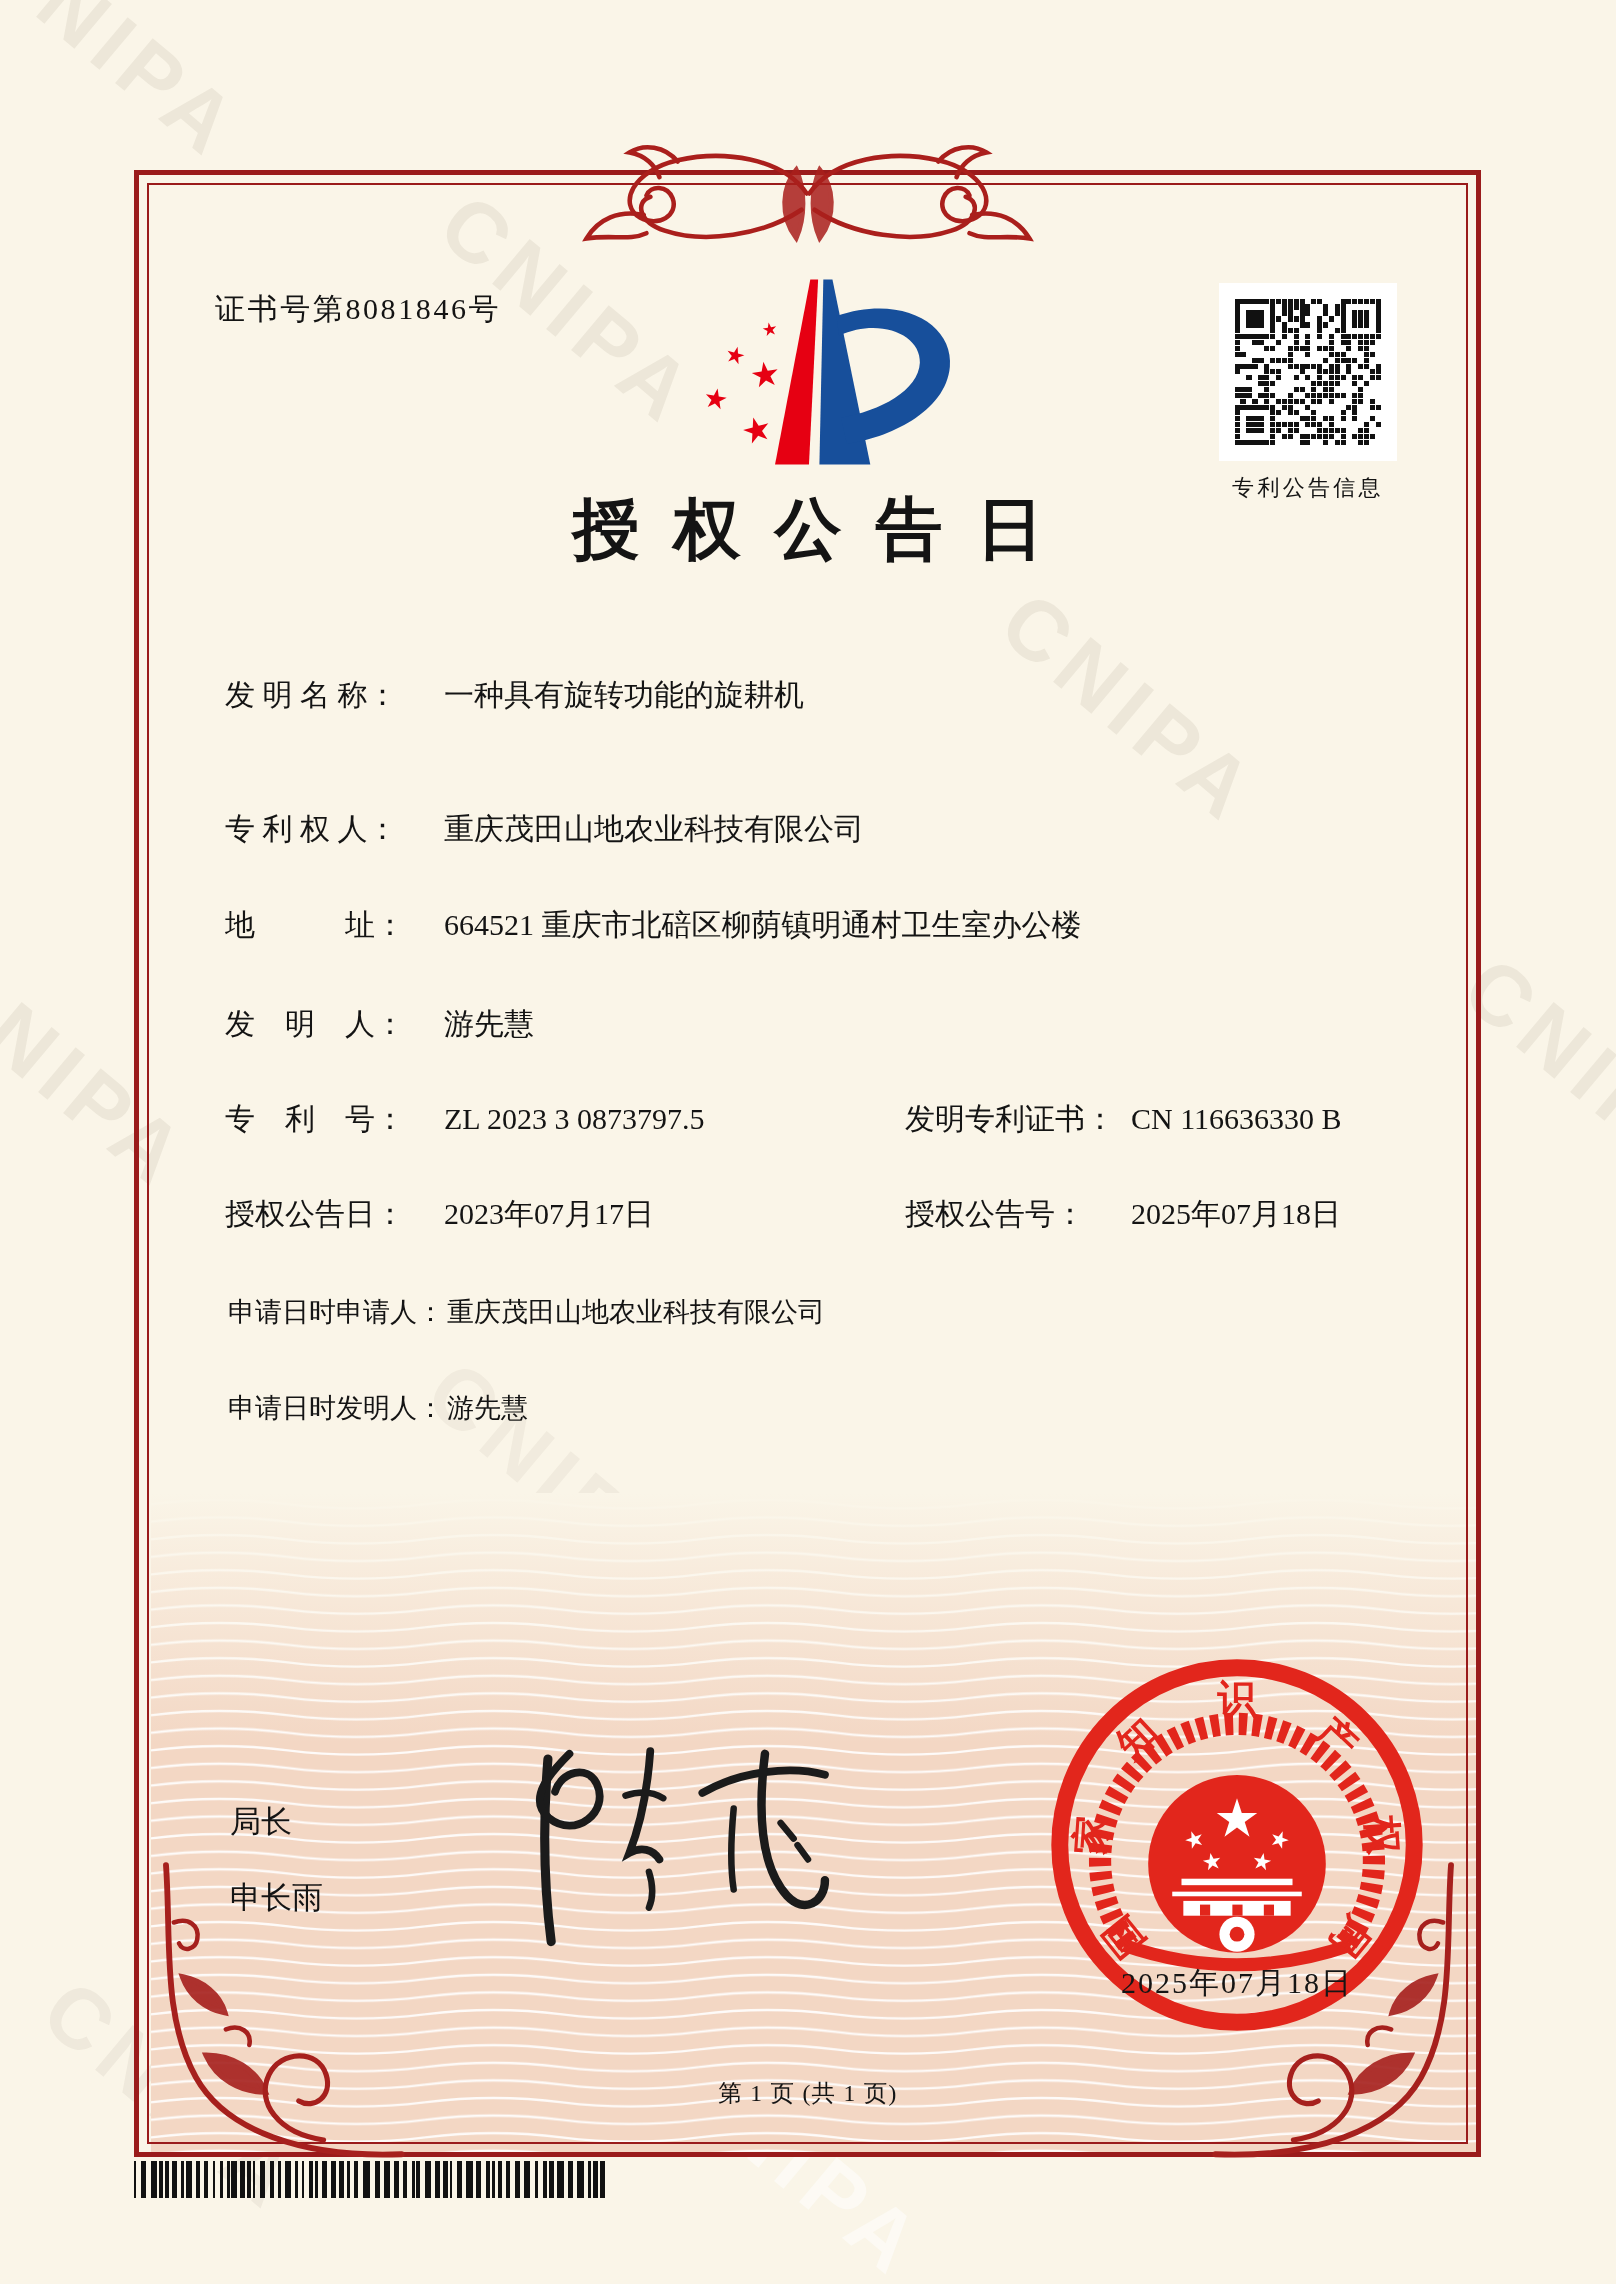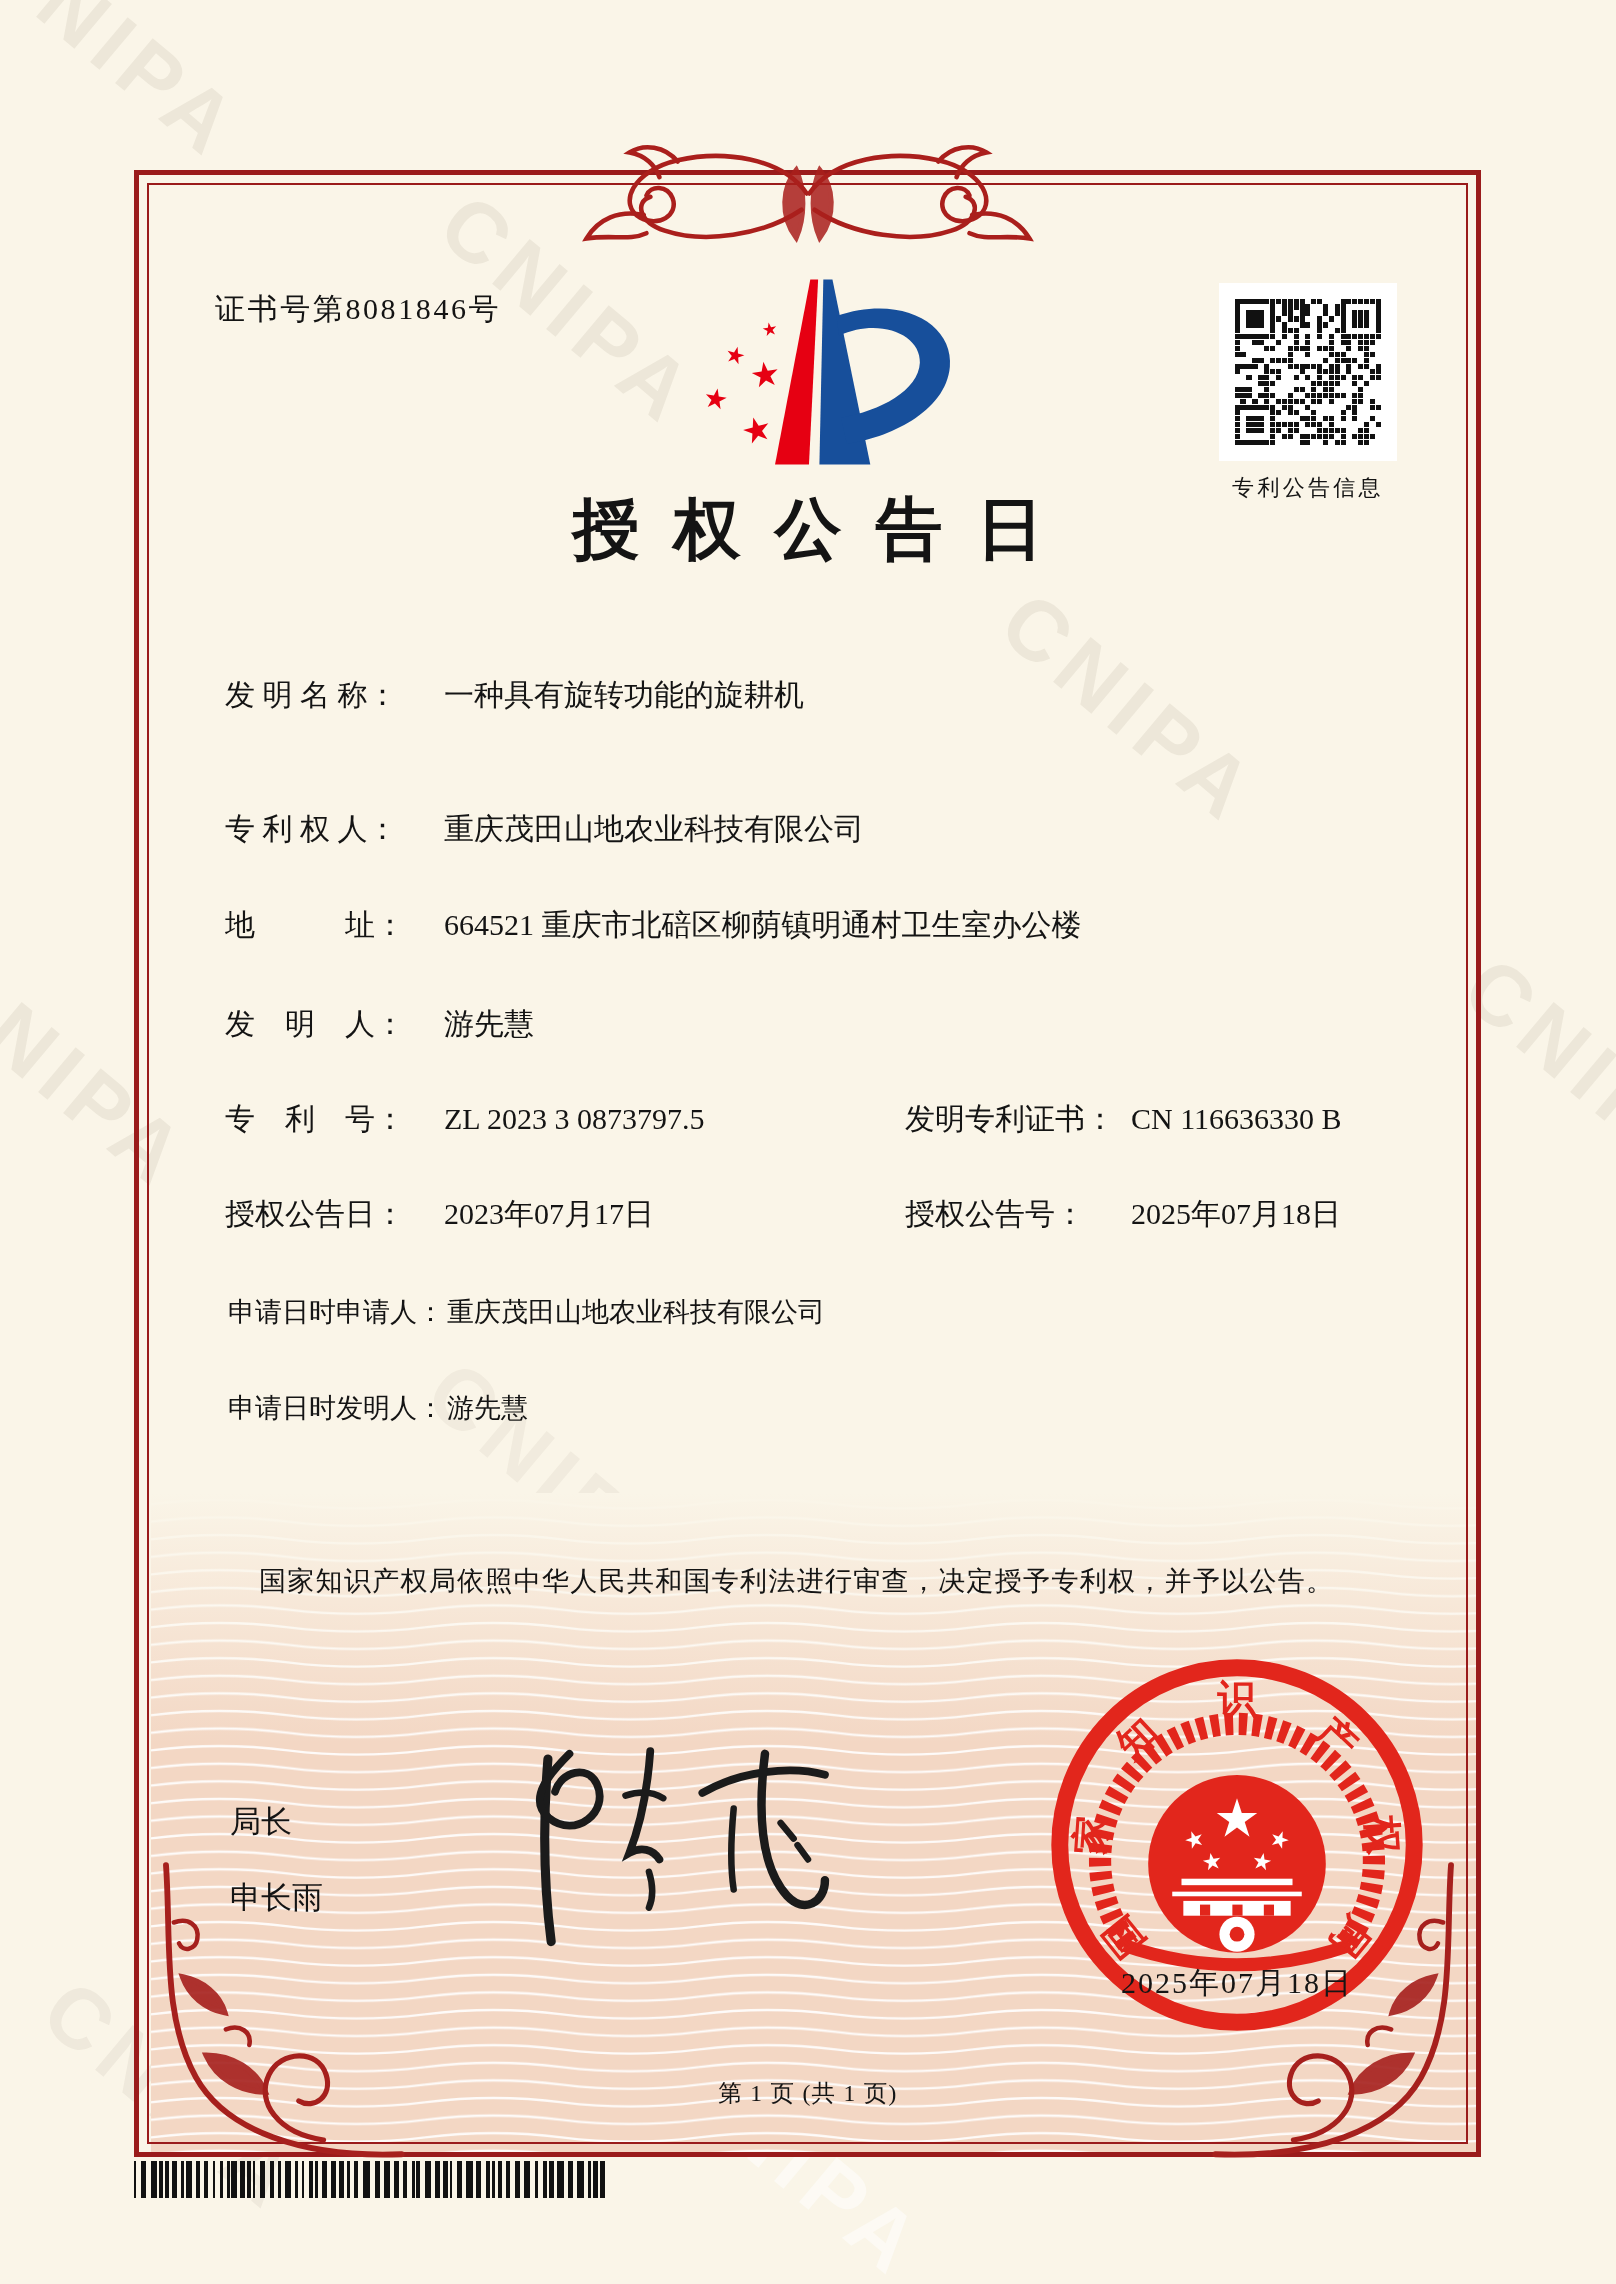--- a/index.html
+++ b/index.html
@@ -516,21 +516,20 @@
   <span class="lab-r">授权公告号：</span><span class="val">2025年07月18日</span>
 </div>
 <div class="row small" style="left:228px;top:1294px">
   <span class="lab">申请日时申请人：</span><span class="val">重庆茂田山地农业科技有限公司</span>
 </div>
 <div class="row small" style="left:228px;top:1390px">
   <span class="lab">申请日时发明人：</span><span class="val">游先慧</span>
 </div>
 
 <div class="statement">
-  <div class="l1">国家知识产权局依照中华人民共和国专利法进行审查，决定授予专利权，并予以公告。</div>
 </div>
 
 <div class="officer" style="top:1801px">局长</div>
 <div class="officer" style="top:1877px">申长雨</div>
 
 <svg class="sig" width="365" height="235" viewBox="0 0 560 360">
   <g stroke="#1b1b1b" fill="none" stroke-linecap="round">
     <path d="M95,52 C88,140 88,240 100,332" stroke-width="14"></path>
     <path d="M128,44 C100,72 62,112 96,142 C138,176 190,132 170,90 C156,61 116,70 106,102" stroke-width="12"></path>
     <path d="M252,40 C248,96 238,150 220,196 C238,186 256,190 266,206" stroke-width="12"></path>

